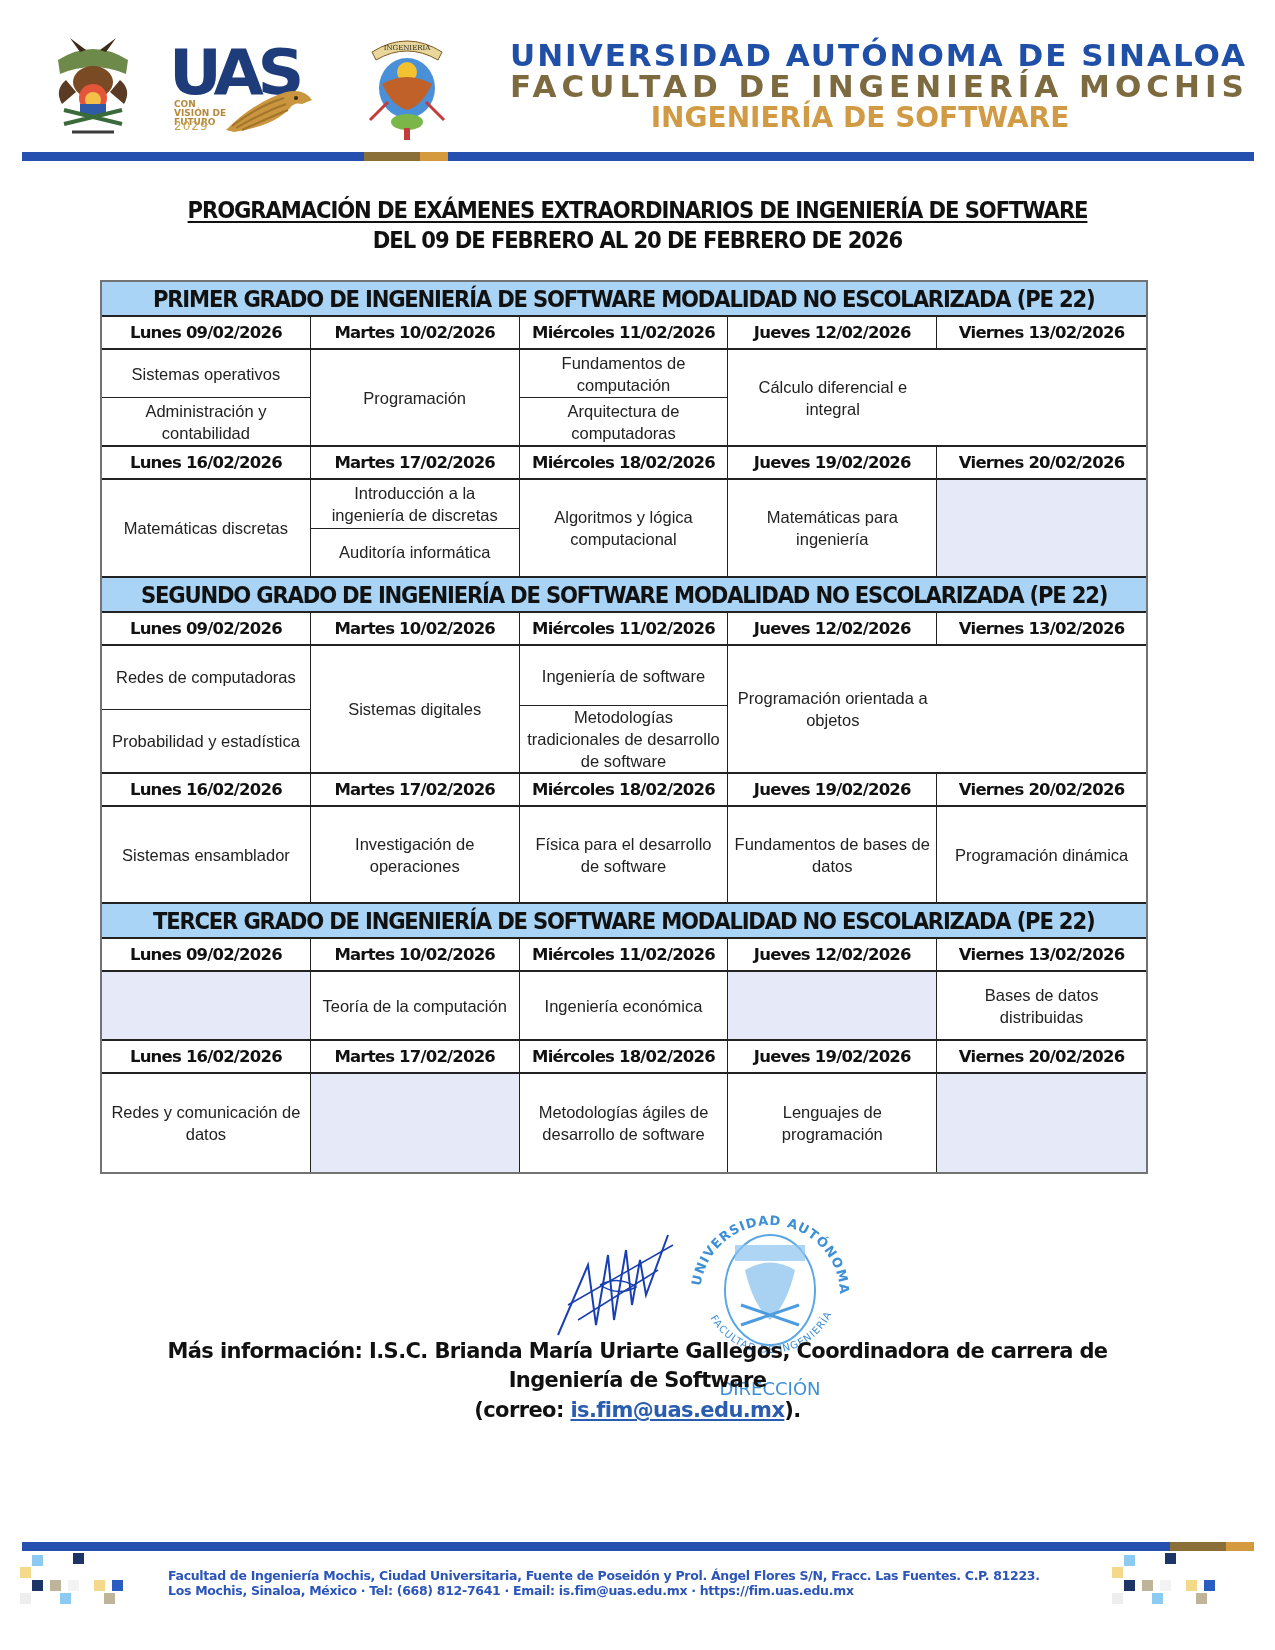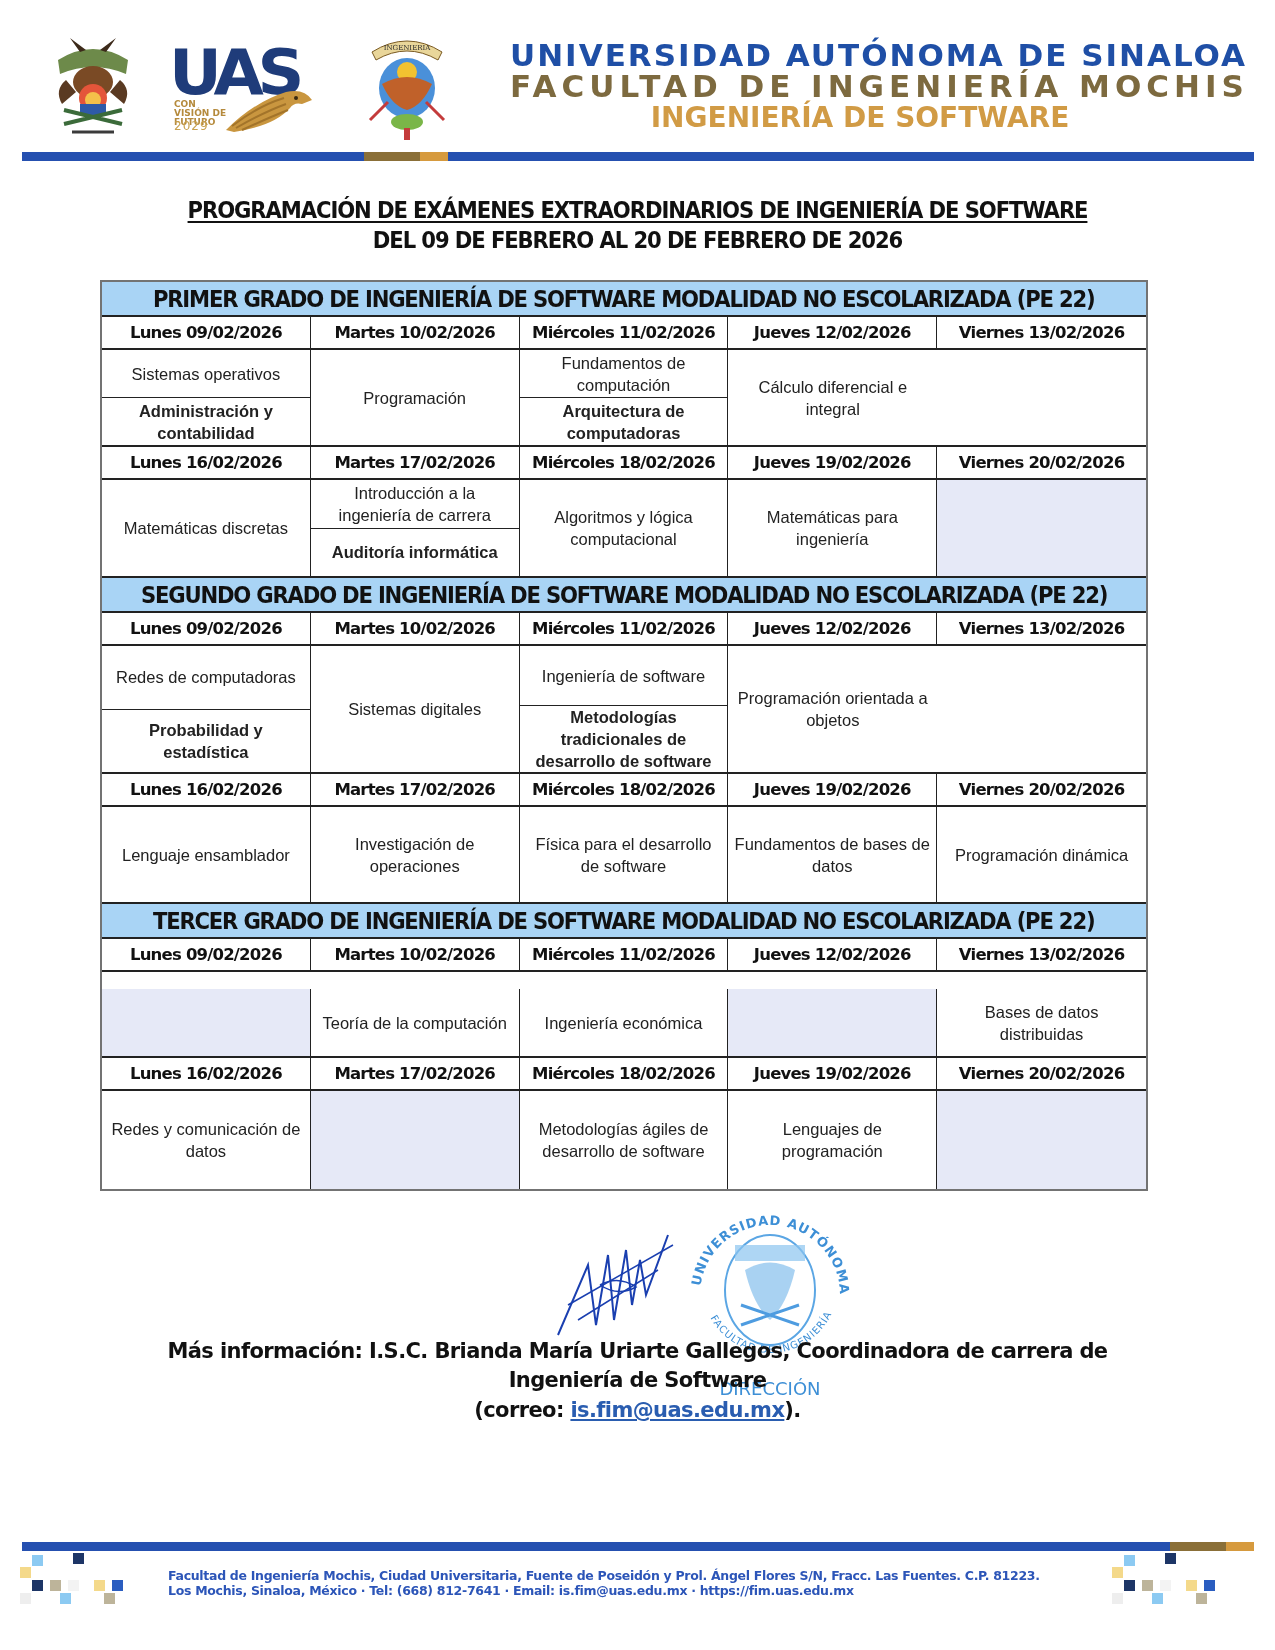--- a/index.html
+++ b/index.html
@@ -36,21 +36,21 @@
   .grade-header span { display: inline-block; transform: scaleX(0.92); }
   .day-row { display: grid; grid-template-columns: repeat(5, 1fr); height: 33px; border-bottom: 2px solid #222; }
   .day-cell { display: flex; align-items: center; justify-content: center; font: 700 16.5px/18px "DejaVu Sans", sans-serif; color: #111; border-right: 1.5px solid #222; letter-spacing: -0.8px; white-space: nowrap; }
   .day-cell:last-child { border-right: none; }
   .subj-row { display: grid; grid-template-columns: repeat(5, 1fr); border-bottom: 2px solid #222; }
   .subj-row.last { border-bottom: none; }
   .subj-col { border-right: 1.5px solid #222; display: flex; flex-direction: column; }
   .subj-col:last-child { border-right: none; }
   .subj-col.empty { background: #e6e9f7; }
   .subj { flex: 1; display: flex; align-items: center; justify-content: center; text-align: center; font: 400 16.5px/22px "Liberation Sans", sans-serif; color: #222; padding: 0 6px; }
-  .subj + .subj { border-top: 1.5px solid #222; font-weight: bold; }
+  .subj + .subj { border-top: 1.5px solid #222; }
 
   
   .stamp { position: absolute; left: 675px; top: 1195px; width: 190px; height: 210px; }
   .signature { position: absolute; left: 548px; top: 1225px; width: 130px; height: 120px; }
 
   .contact { position: absolute; left: 0; width: 1275px; text-align: center; font: 700 21px/28px "DejaVu Sans", sans-serif; color: #111; letter-spacing: -0.6px; }
   .contact.c1 { top: 1337px; }
   .contact.c2 { top: 1366px; }
   .contact.c3 { top: 1396px; }
   .email-link { color: #2a5db0; text-decoration: underline; }
@@ -149,21 +149,21 @@
       <div class="day-cell">Martes 17/02/2026</div>
       <div class="day-cell">Miércoles 18/02/2026</div>
       <div class="day-cell">Jueves 19/02/2026</div>
       <div class="day-cell">Viernes 20/02/2026</div>
     </div>
     <div class="subj-row" style="height: 98px;">
       <div class="subj-col">
         <div class="subj">Matemáticas discretas</div>
       </div>
       <div class="subj-col">
-        <div class="subj">Introducción a la ingeniería de carrera</div>
+        <div class="subj">Introducción a la ingeniería de discretas</div>
         <div class="subj">Auditoría informática</div>
       </div>
       <div class="subj-col">
         <div class="subj">Algoritmos y lógica computacional</div>
       </div>
       <div class="subj-col">
         <div class="subj">Matemáticas para ingeniería</div>
       </div>
       <div class="subj-col empty"></div>
     </div>
@@ -195,21 +195,21 @@
     </div>
     <div class="day-row">
       <div class="day-cell">Lunes 16/02/2026</div>
       <div class="day-cell">Martes 17/02/2026</div>
       <div class="day-cell">Miércoles 18/02/2026</div>
       <div class="day-cell">Jueves 19/02/2026</div>
       <div class="day-cell">Viernes 20/02/2026</div>
     </div>
     <div class="subj-row" style="height: 97px;">
       <div class="subj-col">
-        <div class="subj">Lenguaje ensamblador</div>
+        <div class="subj">Sistemas ensamblador</div>
       </div>
       <div class="subj-col">
         <div class="subj">Investigación de operaciones</div>
       </div>
       <div class="subj-col">
         <div class="subj">Física para el desarrollo de software</div>
       </div>
       <div class="subj-col">
         <div class="subj">Fundamentos de bases de datos</div>
       </div>
@@ -220,21 +220,21 @@
     <div class="grade-header">
       <span>TERCER GRADO DE INGENIERÍA DE SOFTWARE MODALIDAD NO ESCOLARIZADA (PE 22)</span>
     </div>
     <div class="day-row">
       <div class="day-cell">Lunes 09/02/2026</div>
       <div class="day-cell">Martes 10/02/2026</div>
       <div class="day-cell">Miércoles 11/02/2026</div>
       <div class="day-cell">Jueves 12/02/2026</div>
       <div class="day-cell">Viernes 13/02/2026</div>
     </div>
-    <div class="subj-row" style="height: 69px; margin-top: 17px;">
+    <div class="subj-row" style="height: 69px;">
       <div class="subj-col empty"></div>
       <div class="subj-col">
         <div class="subj">Teoría de la computación</div>
       </div>
       <div class="subj-col">
         <div class="subj">Ingeniería económica</div>
       </div>
       <div class="subj-col empty"></div>
       <div class="subj-col">
         <div class="subj">Bases de datos distribuidas</div>

